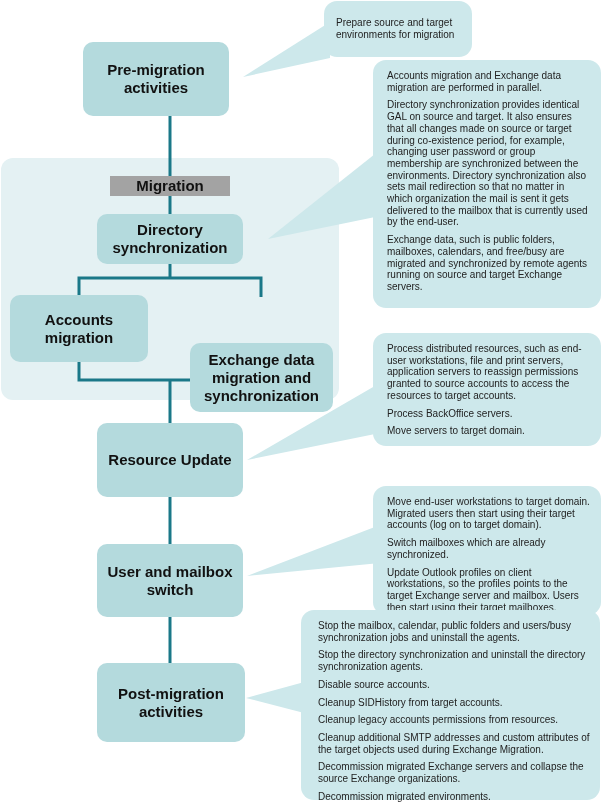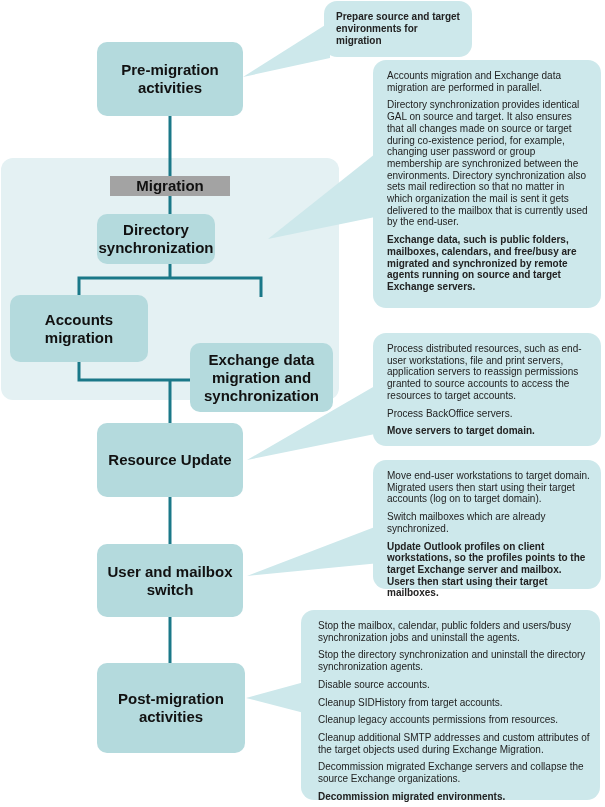--- a/index.html
+++ b/index.html
@@ -26,41 +26,41 @@
     font-weight:bold; font-size:15px; line-height:20px; color:#111;
   }
 
   
   .node {
     background:#b4dadd; border-radius:10px;
     display:flex; align-items:center; justify-content:center;
     text-align:center; font-weight:bold; font-size:15px; line-height:18px;
     color:#111; padding:4px 8px; box-sizing:border-box;
   }
-  #node-pre  { left:97px;  top:42px;  width:146px; height:74px;text-align:center; }
-  #node-dir  { left:97px;  top:214px; width:118px; height:50px; }
+  #node-pre  { left:83px;  top:42px;  width:146px; height:74px;text-align:center; }
+  #node-dir  { left:97px;  top:214px; width:146px; height:50px; }
   #node-acc  { left:10px;  top:295px; width:138px; height:67px; }
   #node-exch { left:190px; top:297px; width:143px; height:69px;margin-top:46px; }
   #node-res  { left:97px;  top:423px; width:146px; height:74px; }
   #node-user { left:97px;  top:544px; width:146px; height:73px; }
-  #node-post { left:97px;  top:663px; width:148px; height:90px; }
+  #node-post { left:97px;  top:663px; width:148px; height:79px; }
 
   
   .callout {
     background:#cde8eb; border-radius:13px;
     font-size:10px; line-height:11.7px; color:#222;
     box-sizing:border-box; padding:10px 10px 8px 14px;
   }
   .callout p { margin:0 0 6px 0; }
-  .callout p:last-child { margin-bottom:0;font-weight:bold; }
+  .callout p:last-child { margin-bottom:0; }
   #callout-1 { left:324px; top:1px;   width:148px; height:56px;
                display:flex; align-items:center; padding:6px 8px 6px 12px; }
   #callout-2 { left:373px; top:60px;  width:228px; height:248px; }
   #callout-3 { left:373px; top:333px; width:228px; height:113px; }
-  #callout-4 { left:373px; top:460px; width:228px; height:129px; }
+  #callout-4 { left:373px; top:486px; width:228px; height:129px; }
   #callout-5 { left:301px; top:610px; width:299px; height:190px; padding-left:17px; }
 </style>
 </head>
 <body>
 
 <div class="stage">
 
   <div class="band"></div>
 
   <svg class="wires" width="605" height="807" viewBox="0 0 605 807">

